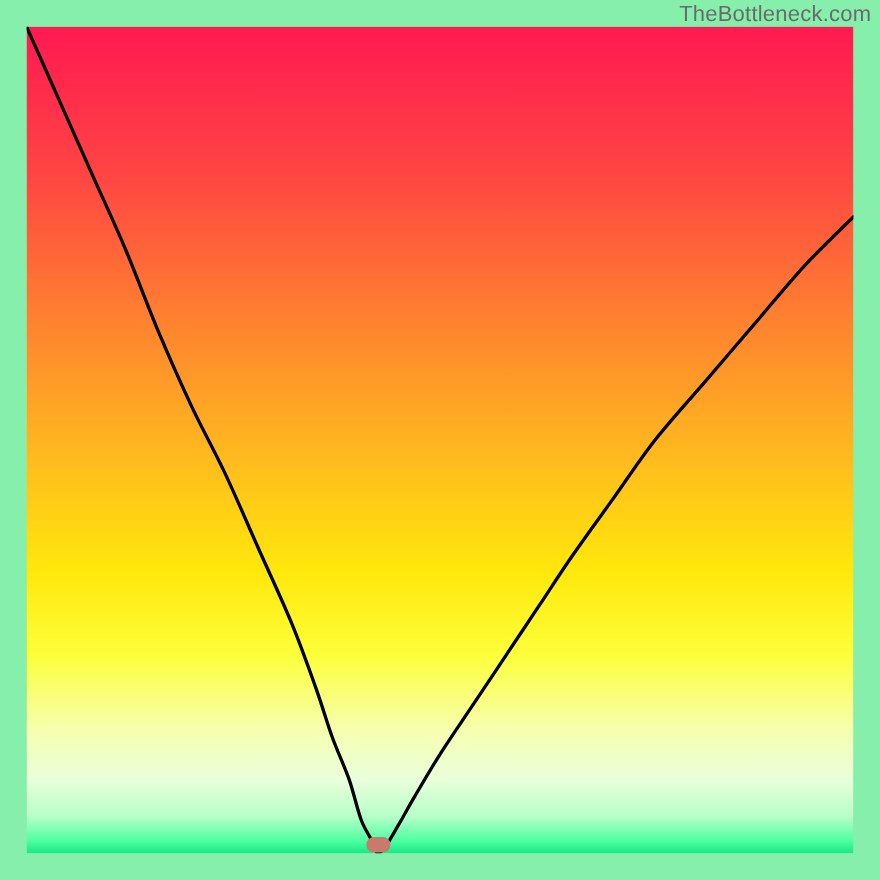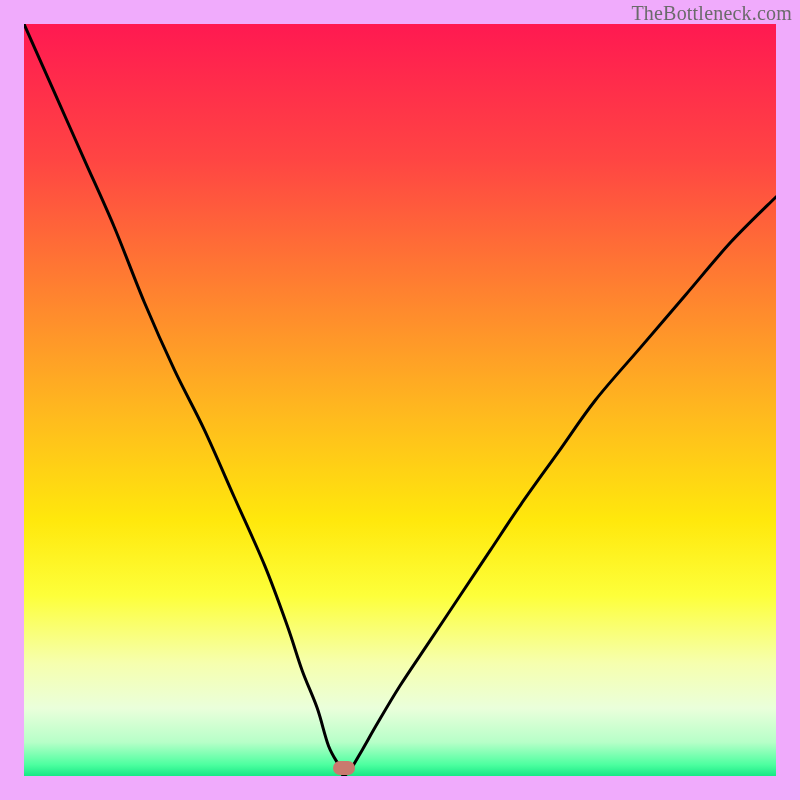--- a/index.html
+++ b/index.html
@@ -10,22 +10,21 @@
     background: #000;
     overflow: hidden;
     font-family: Arial, Helvetica, sans-serif;
   }
   .frame {
     position: absolute;
     left: 0;
     top: 0;
     width: 800px;
     height: 800px;
-    background: #f0abfc;
-    font-family: Liberation Serif, serif;
+    background: #86efac;
   }
   .plot {
     position: absolute;
     left: 24px;
     top: 24px;
     width: 752px;
     height: 752px;
     overflow: hidden;
   }
   .gradient {

